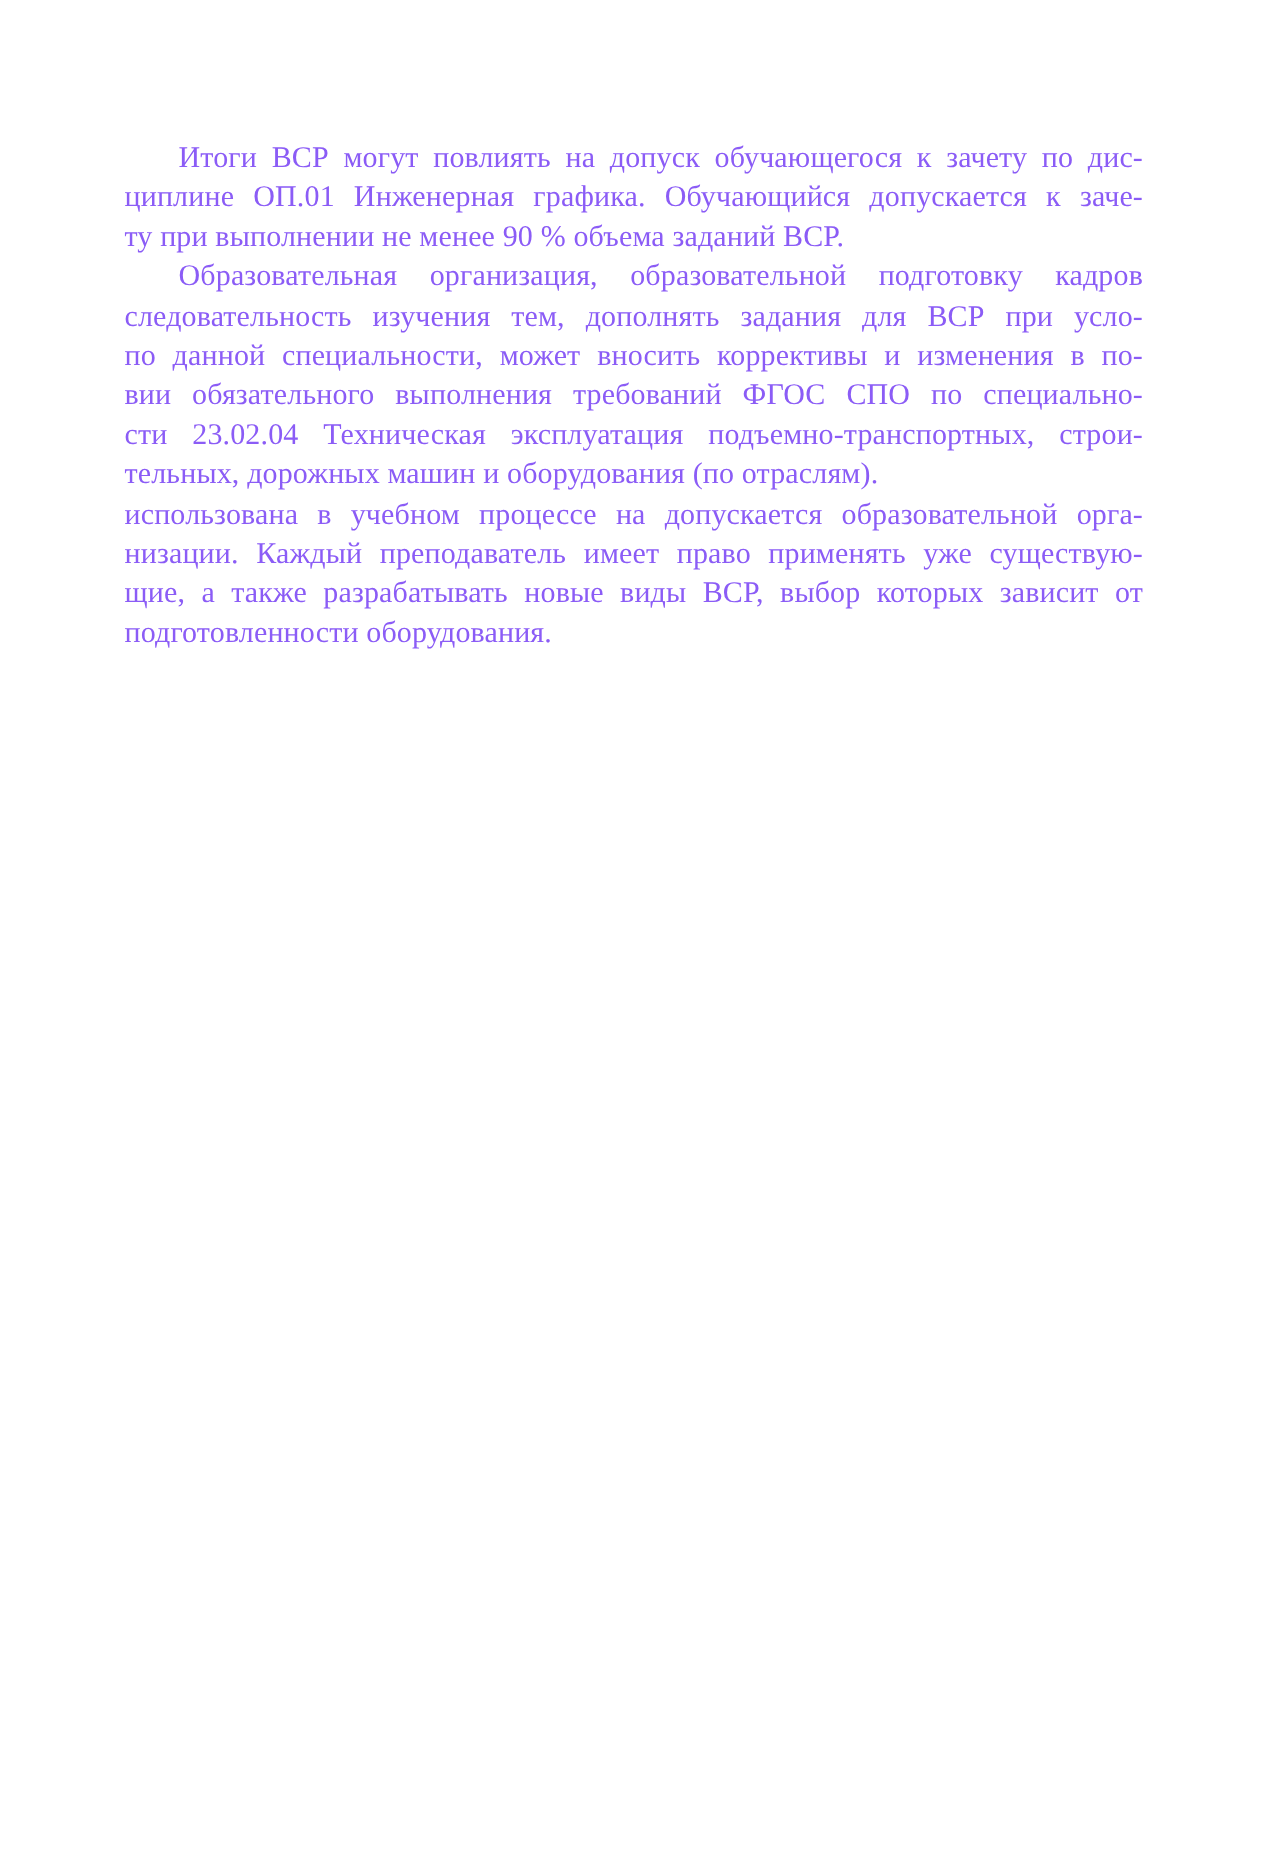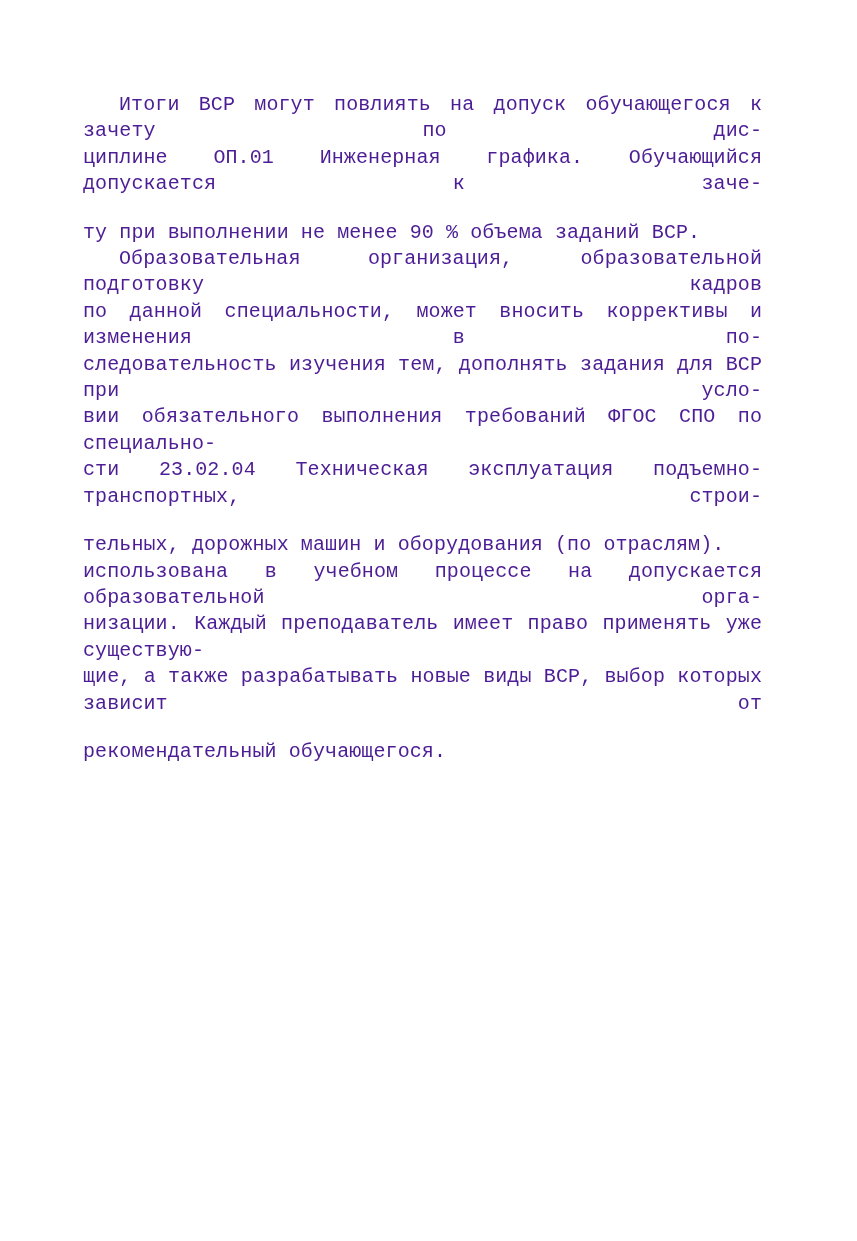--- a/index.html
+++ b/index.html
@@ -12,65 +12,64 @@
     width: 857px;
     height: 1241px;
     background: #ffffff;
     overflow: hidden;
   }
   .text-block {
     position: absolute;
     left: 83px;
     top: 92px;
     width: 679px;
-    font-family: Liberation Mono, monospace;
+    font-family: Liberation Serif, serif;
     font-size: 20px;
     line-height: 26.4px;
-    color: #4c1d95;
+    color: #8b5cf6;
     letter-spacing: 0.1px;
   }
   .paragraph {
     margin: 0;
     padding: 0;
   }
   .line {
     text-align: justify;
     text-align-last: justify;
     white-space: normal;
   }
   .line.first {
     text-indent: 36px;
   }
   .line.last {
     text-align-last: left;
-    margin-top: 22px;
   }
 </style>
 </head>
 <body>
 
 <div class="page">
   <div class="text-block">
 
     <div class="paragraph">
       <div class="line first">Итоги ВСР могут повлиять на допуск обучающегося к зачету по дис-</div>
       <div class="line">циплине ОП.01 Инженерная графика. Обучающийся допускается к заче-</div>
       <div class="line last">ту при выполнении не менее 90 % объема заданий ВСР.</div>
     </div>
 
     <div class="paragraph">
       <div class="line first">Образовательная организация, образовательной подготовку кадров</div>
+      <div class="line">следовательность изучения тем, дополнять задания для ВСР при усло-</div>
       <div class="line">по данной специальности, может вносить коррективы и изменения в по-</div>
-      <div class="line">следовательность изучения тем, дополнять задания для ВСР при усло-</div>
       <div class="line">вии обязательного выполнения требований ФГОС СПО по специально-</div>
       <div class="line">сти 23.02.04 Техническая эксплуатация подъемно-транспортных, строи-</div>
       <div class="line last">тельных, дорожных машин и оборудования (по отраслям).</div>
     </div>
 
     <div class="paragraph">
       <div class="line">использована в учебном процессе на допускается образовательной орга-</div>
       <div class="line">низации. Каждый преподаватель имеет право применять уже существую-</div>
       <div class="line">щие, а также разрабатывать новые виды ВСР, выбор которых зависит от</div>
-      <div class="line last">рекомендательный обучающегося.</div>
+      <div class="line last">подготовленности оборудования.</div>
     </div>
 
   </div>
 </div>
 
 </body></html>

